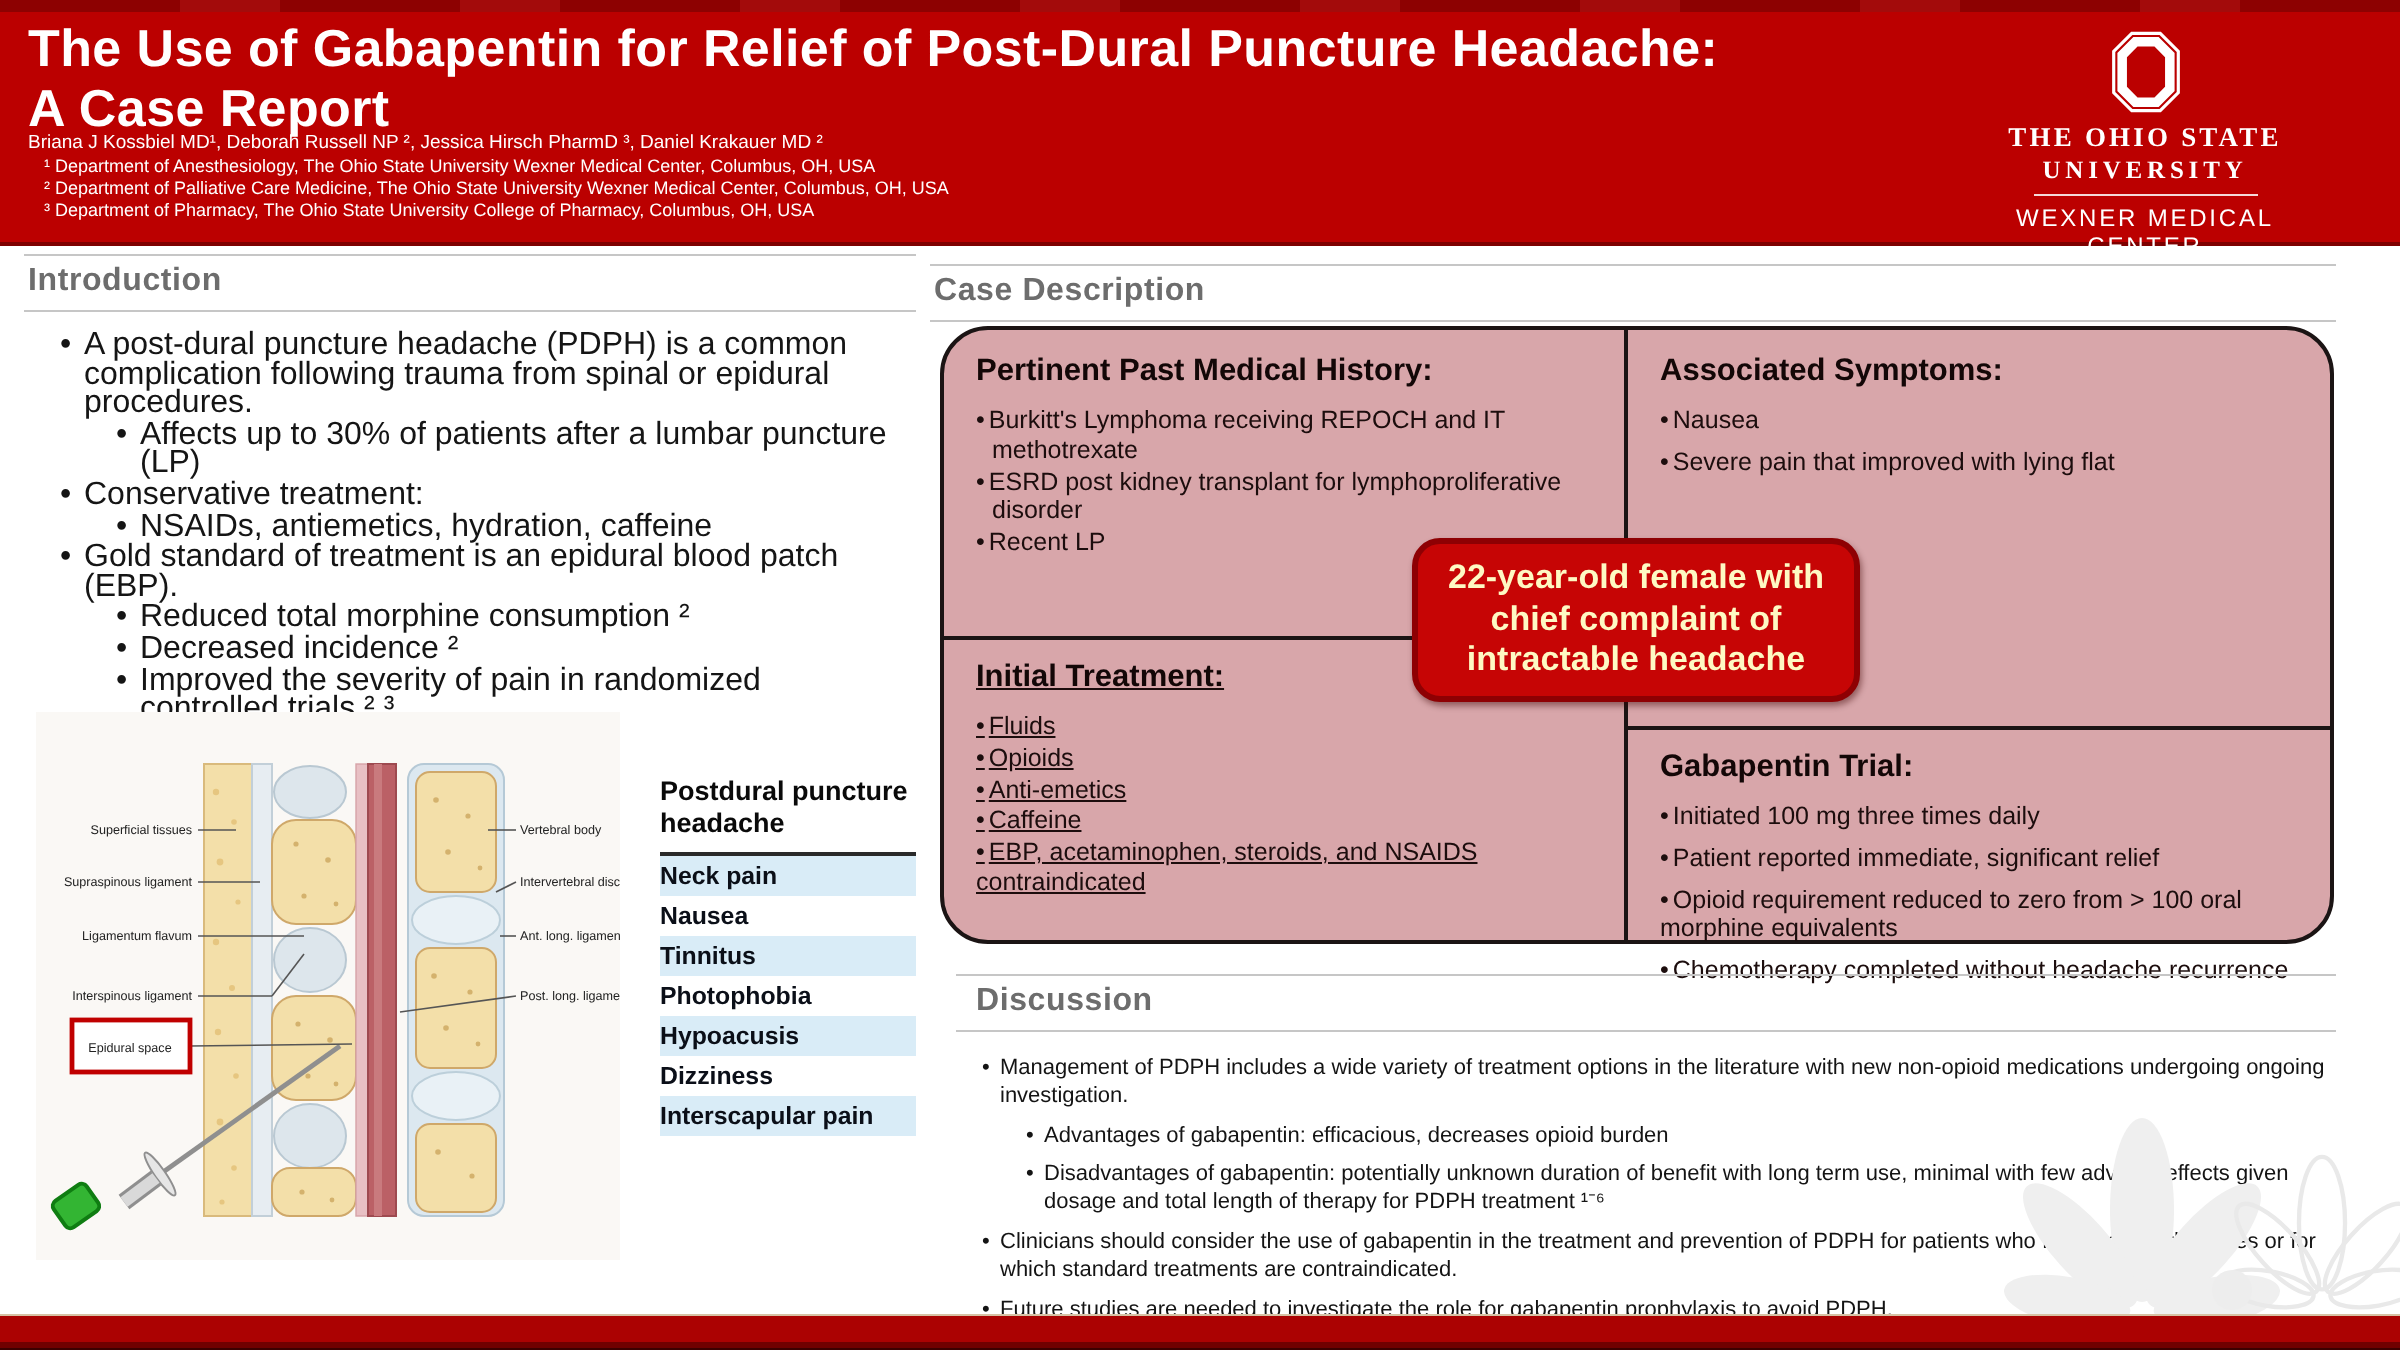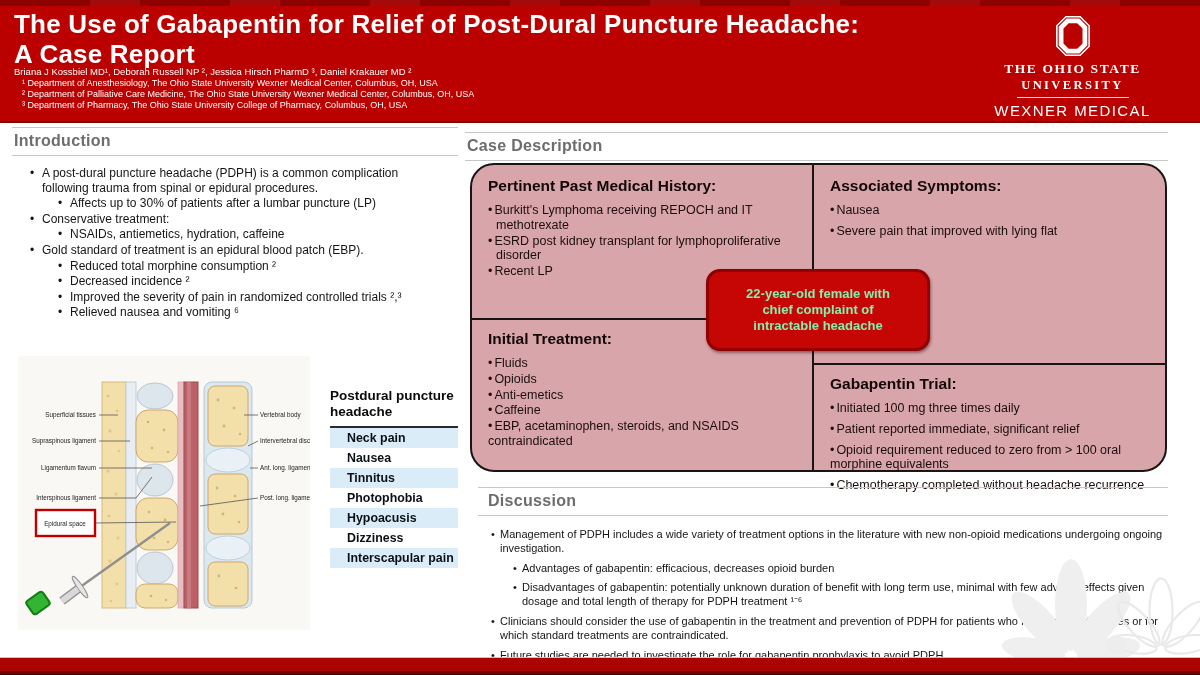--- a/index.html
+++ b/index.html
@@ -17,68 +17,68 @@
   .affils{position:absolute;left:22px;top:78px;color:#ffffff;font-size:9px;line-height:11px;}
 
   
   .osu{position:absolute;left:985px;top:14px;width:175px;text-align:center;color:#fff;}
   .osu .o-wrap{height:44px;}
   .osu .l1{font-family:"Liberation Serif", serif;font-weight:bold;font-size:13.5px;
            letter-spacing:1.6px;margin-top:3px;}
   .osu .l2{font-family:"Liberation Serif", serif;font-weight:bold;font-size:12.5px;
            letter-spacing:2.4px;margin-top:1px;}
   .osu .rule{width:112px;height:1px;background:rgba(255,255,255,.85);margin:4px auto 4px auto;}
-  .osu .l3{font-size:15px;letter-spacing:1.4px;}
+  .osu .l3{font-size:12px;letter-spacing:1.4px;}
 
   
   .sec-h{border-top:1.5px solid #c6c6c6;border-bottom:1.5px solid #c6c6c6;
          color:#6d6d6d;font-size:16px;font-weight:bold;padding:4px 0 5px 2px;letter-spacing:.3px;}
 
   
   .intro{position:absolute;left:12px;top:127px;width:446px;}
-  .blist{list-style:none;margin:10px 12px 0 0;padding:0;font-size:12px;color:#151515;line-height:14.6px;}
+  .blist{list-style:none;margin:10px 12px 0 0;padding:0;font-size:16px;color:#151515;line-height:14.6px;}
   .blist li{position:relative;}
   .blist li.l1{padding-left:30px;margin-bottom:1px;}
   .blist li.l1::before{content:"\2022";position:absolute;left:18px;}
   .blist li.l2{padding-left:58px;margin-bottom:1px;}
   .blist li.l2::before{content:"\2022";position:absolute;left:46px;}
 
   
   .anatomy{position:absolute;left:18px;top:356px;width:292px;height:274px;}
   .anatomy svg{display:block;}
   .alabel{font-size:6.3px;fill:#222;font-family:"Liberation Sans",sans-serif;}
 
   
   .stable{position:absolute;left:330px;top:388px;width:128px;color:#0b0f18;}
   .stable .t-title{font-size:13.5px;font-weight:bold;line-height:1.22;padding-bottom:5px;
                    border-bottom:2px solid #2a2a2a;color:#0a0a0a;}
-  .stable .t-row{height:20px;line-height:20px;font-size:12.4px;font-weight:600;padding-left:17px;}
+  .stable .t-row{height:20px;line-height:20px;font-size:12.4px;font-weight:600;padding-left:0;}
   .stable .t-row.alt{background:#d9ecf7;}
 
   
   .case-h{position:absolute;left:465px;top:132px;width:703px;}
   .casebox{position:absolute;left:470px;top:163px;width:693px;height:305px;background:#d8a6aa;
            border:2px solid #1b1414;border-radius:24px;}
   .div-v{position:absolute;left:340px;top:0;width:2px;height:100%;background:#1b1414;}
   .div-h-left{position:absolute;left:0;top:153px;width:340px;height:2px;background:#1b1414;}
   .div-h-right{position:absolute;left:342px;top:198px;right:0;height:2px;background:#1b1414;}
   .quad{position:absolute;color:#1c0d0d;}
   .quad h3{margin:0 0 8px 0;font-size:15.5px;color:#130707;}
   .clist{list-style:none;margin:0;padding:0;font-size:12.5px;line-height:1.18;}
   .clist li::before{content:"\2022";margin-right:2px;}
   .clist.hang li{padding-left:8px;text-indent:-8px;}
   .clist.spaced li{margin-bottom:6px;}
   .clist.tight li{margin-bottom:1px;}
   .q-pmh{left:16px;top:12px;width:320px;}
   .q-sym{left:358px;top:12px;width:320px;}
-  .q-init{left:16px;top:165px;width:320px;}
+  .q-init{left:16px;top:165px;width:320px;text-decoration:underline;}
   .q-gab{left:358px;top:210px;width:318px;}
   .badge{position:absolute;left:234px;top:104px;width:218px;height:76px;background:#c60505;
          border:3px solid #8e0003;border-radius:14px;display:flex;align-items:center;
-         justify-content:center;color:#86efac;font-size:13px;font-weight:bold;text-align:center;
+         justify-content:center;color:#fef9c3;font-size:17px;font-weight:bold;text-align:center;
          line-height:1.22;white-space:pre-line;box-shadow:1px 2px 3px rgba(60,0,0,.45);z-index:5;}
 
   
   .disc{position:absolute;left:478px;top:487px;width:690px;}
   .disc .sec-h{padding-left:10px;}
   .dlist{list-style:none;margin:12px 0 0 0;padding:0;font-size:11px;color:#141414;line-height:13.8px;}
   .dlist li{position:relative;}
   .dlist li.l1{padding-left:22px;margin-bottom:6px;}
   .dlist li.l1::before{content:"\2022";position:absolute;left:13px;}
   .dlist li.l2{padding-left:44px;margin-bottom:6px;}

